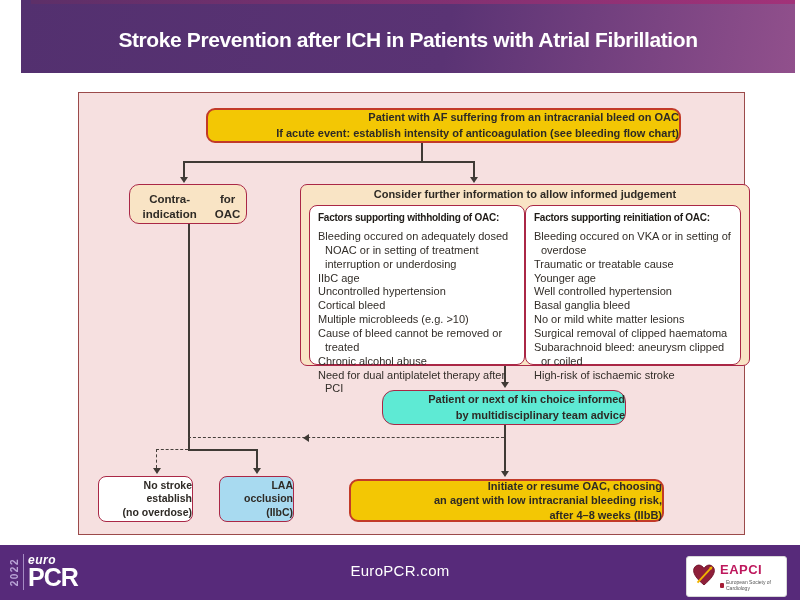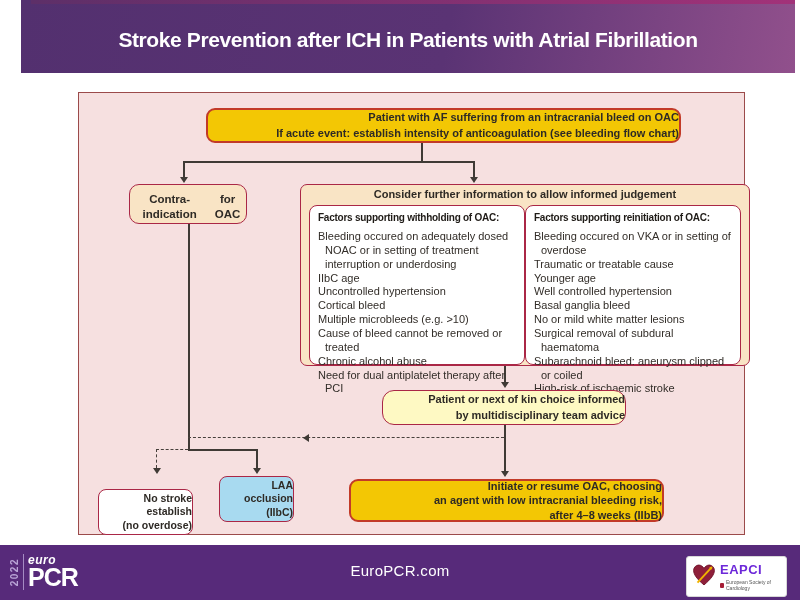--- a/index.html
+++ b/index.html
@@ -29,23 +29,23 @@
     display:flex;flex-direction:row;justify-content:center;}
   .consider-box{left:200px;top:91px;width:450px;height:182px;border-radius:7px;padding:3px 8px 8px;margin-left:21px;}
   .consider-title{text-align:center;font-size:11px;font-weight:bold;color:#2e2a25;margin-bottom:5px;}
   .cols{display:flex;gap:0;}
   .wbox{flex:1;background:#fff;border:1.5px solid #aa2746;border-radius:8px;height:148px;
     padding:6px 6px 4px 8px;text-align:left;}
   .wbox h4{margin:0;font-size:10px;font-weight:bold;letter-spacing:-0.25px;color:#1f1b17;}
   .wbox .list{margin-top:7px;font-size:11px;line-height:1.26;color:#322d28;font-weight:normal;}
   .wbox .li{padding-left:7px;text-indent:-7px;}
 
-  .choice-box{left:303px;top:297px;width:244px;height:35px;background:#fef9c3;border-radius:12px;
+  .choice-box{left:303px;top:297px;width:244px;height:35px;background:#5eead4;border-radius:12px;
     font-size:11px;line-height:1.4;display:flex;flex-direction:column;justify-content:center;}
-  .nostroke-box{left:19px;top:396px;width:95px;height:46px;background:#fff;border-radius:8px;
+  .nostroke-box{left:19px;top:383px;width:95px;height:46px;background:#fff;border-radius:8px;
     font-size:10.5px;line-height:1.3;display:flex;flex-direction:column;justify-content:center;}
   .laa-box{left:140px;top:383px;width:75px;height:46px;background:#a8daf0;border-radius:8px;
     font-size:10.5px;line-height:1.3;display:flex;flex-direction:column;justify-content:center;}
   .resume-box{left:270px;top:386px;width:315px;height:43px;font-size:11px;line-height:1.32;
     display:flex;flex-direction:column;justify-content:center;}
 
   
   .ln{position:absolute;background:#3f3a35;}
   .lnd-h{position:absolute;height:0;border-top:1.5px dashed #46403b;}
   .lnd-v{position:absolute;width:0;border-left:1.5px dashed #46403b;}
@@ -59,21 +59,21 @@
   #pcr-logo{position:absolute;left:10px;top:4px;height:46px;display:flex;align-items:center;color:#fff;}
   #pcr-year{writing-mode:vertical-rl;transform:rotate(180deg);font-size:10px;font-weight:bold;
     color:#b9a4d6;letter-spacing:1.5px;line-height:1;}
   #pcr-sep{width:1px;height:36px;background:#b9a4d6;margin:0 4px 0 3px;opacity:.8;}
   #pcr-stack{display:flex;flex-direction:column;line-height:1;}
   #pcr-euro{font-size:12px;font-style:italic;font-weight:bold;letter-spacing:.5px;}
   #pcr-word{font-size:25px;font-weight:bold;letter-spacing:-1px;margin-top:-1px;}
   #eapci-box{position:absolute;right:13px;top:11px;width:101px;height:41px;background:#fff;
     border:1px solid #d8d8d8;border-radius:3px;display:flex;align-items:center;padding:2px 4px;box-sizing:border-box;}
   #eapci-text{display:flex;flex-direction:column;margin-left:3px;}
-  #eapci-name{font-size:13px;font-weight:bold;color:#6d28d9;letter-spacing:.5px;}
+  #eapci-name{font-size:13px;font-weight:bold;color:#be185d;letter-spacing:.5px;}
   #eapci-sub{display:flex;align-items:center;gap:2px;font-size:5px;color:#555;margin-top:2px;}
   .esc-dot{width:5px;height:5px;background:#a51e36;border-radius:1px;display:inline-block;}
 </style>
 </head>
 <body>
 
 <div id="stage">
 
   <div id="header">
     <div id="page-title">Stroke Prevention after ICH in Patients with Atrial Fibrillation</div>
@@ -133,21 +133,21 @@
         </div>
         <div class="wbox">
           <h4>Factors supporting reinitiation of OAC:</h4>
           <div class="list">
               <div class="li">Bleeding occured on VKA or in setting of overdose</div>
               <div class="li">Traumatic or treatable cause</div>
               <div class="li">Younger age</div>
               <div class="li">Well controlled hypertension</div>
               <div class="li">Basal ganglia bleed</div>
               <div class="li">No or mild white matter lesions</div>
-              <div class="li">Surgical removal of subdural haematoma</div>
+              <div class="li">Surgical removal of clipped haematoma</div>
               <div class="li">Subarachnoid bleed: aneurysm clipped or coiled</div>
               <div class="li">High-risk of ischaemic stroke</div>
             </div>
         </div>
       </div>
     </div>
 
     <div class="abs fbox crimson-b choice-box">
       <div>Patient or next of kin choice informed</div>
       <div>by multidisciplinary team advice</div>

